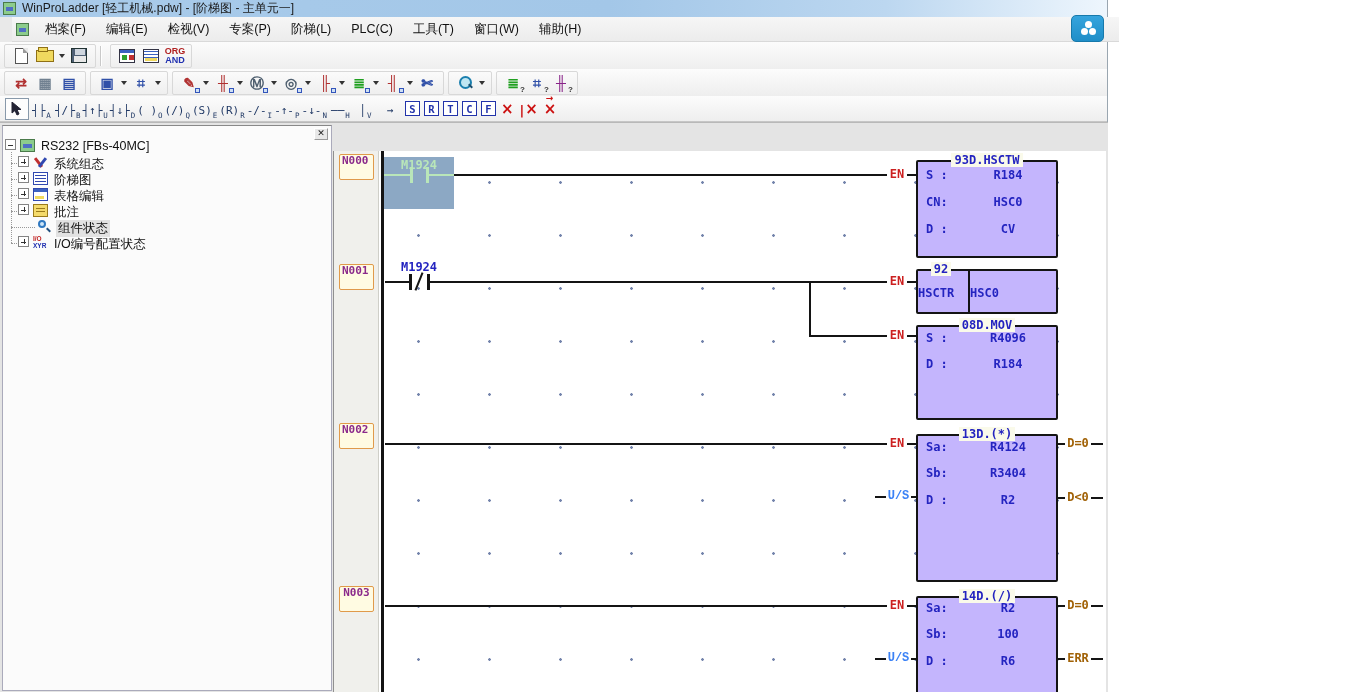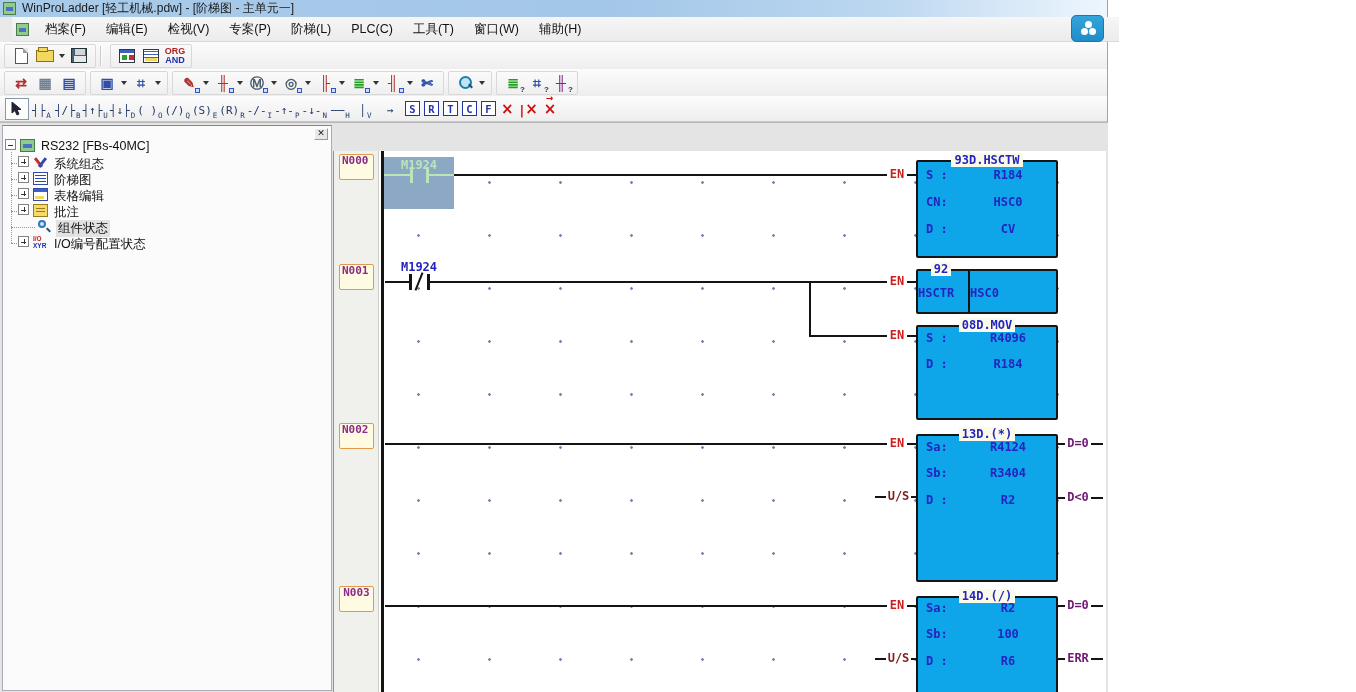--- a/index.html
+++ b/index.html
@@ -134,31 +134,31 @@
       background-image:radial-gradient(circle,#7484ac 1px,transparent 1.6px);
       background-size:71px 53px; background-position:4px 5px; }
   #rail { position:absolute; left:47px; top:0; width:3px; height:564px; background:#141414; }
   .netlabel { position:absolute; left:5px; width:35px; height:26px; background:#fffbe2;
       border:1px solid #e09a4a; border-radius:2px; font-family:"DejaVu Sans Mono",monospace;
       font-size:11px; font-weight:bold; color:#8b2a8b; padding:0px 2px; line-height:12px; }
   .wire { position:absolute; height:2px; background:#141414; }
   .wirev { position:absolute; width:2px; background:#141414; }
   .mono { font-family:"DejaVu Sans Mono",monospace; font-weight:bold; font-size:12px; line-height:13px; }
   .enlbl { position:absolute; color:#cc2020; width:24px; text-align:center; }
-  .uslbl { position:absolute; color:#7f1d1d; width:27px; text-align:center; }
-  .outlbl { position:absolute; color:#701a75; width:26px; text-align:center; }
+  .uslbl { position:absolute; color:#3b82f6; width:27px; text-align:center;font-family:Liberation Mono, monospace; }
+  .outlbl { position:absolute; color:#a16207; width:26px; text-align:center; }
   .cbar { position:absolute; width:3px; height:16px; background:#141414; }
   .cname { position:absolute; width:70px; text-align:center; color:#2424c0; }
   .selcell { position:absolute; left:50px; top:6px; width:70px; height:52px; background:#8ca8c4; }
   .selcell .gl { position:absolute; height:2px; background:#b9e6b9; top:17px; }
   .selcell .gb { position:absolute; width:3px; height:16px; background:#b9e6b9; top:10px; }
   .selcell .gn { position:absolute; left:0; width:70px; top:2px; text-align:center; color:#b9e6b9; }
   .slash { position:absolute; width:2px; height:19px; background:#141414; transform:rotate(22deg); }
 
-  .fblock { position:absolute; width:142px; background:#0ea5e9; border:2px solid #141414; border-radius:2px; }
+  .fblock { position:absolute; width:142px; background:#c4b5fd; border:2px solid #141414; border-radius:2px; }
   .ftitle { position:absolute; top:-8px; left:0; width:100%; text-align:center; }
   .ftitle span { background:#fafaea; padding:0 3px; color:#2424c0; }
   .frow { position:absolute; left:8px; right:6px; height:13px; }
   .frow .fl { position:absolute; left:0; color:#2424c0; }
   .frow .fv { position:absolute; left:42px; right:2px; text-align:center; color:#2424c0; }
   .fdiv { position:absolute; top:0; bottom:0; width:2px; background:#141414; }
   .fcell { position:absolute; top:16px; text-align:left; color:#2424c0; }
 
   #hscroll { position:absolute; left:0; top:564px; width:773px; height:6px; background:#e6e6e2; }
   #hthumb { position:absolute; left:8px; top:1px; width:750px; height:4px; background:#777; }

